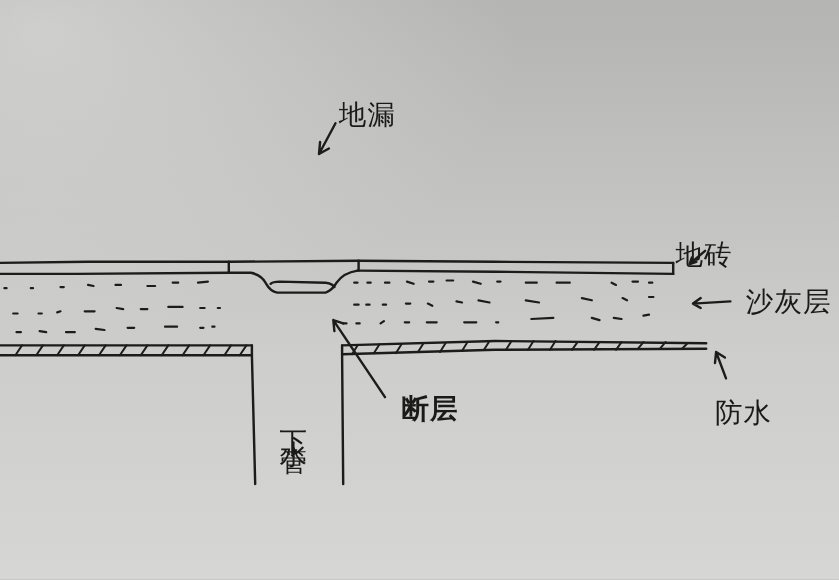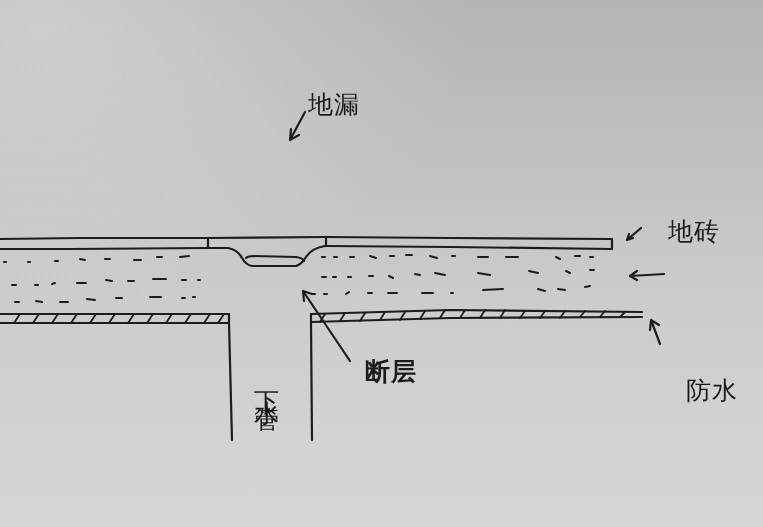--- a/index.html
+++ b/index.html
@@ -76,18 +76,19 @@
     <g stroke-width="2.2">
       <path d="M305 112 L290 140 M290 140 L291 129 M290 140 L299 135"></path>
       <path d="M641 228 L627 240 M627 240 L633 238 M627 240 L629 234"></path>
       <path d="M664 274 L630 276 M630 276 L637 271 M630 276 L637 280"></path>
       <path d="M660 344 L651 320 M651 320 L650 330 M651 320 L659 325"></path>
       <path d="M350 361 L303 291 M303 291 L304 301 M303 291 L312 294"></path>
     </g>
   </svg>
 
   <div class="label" style="left:308px; top:92px;">地漏</div>
-  <div class="label" style="left:668px; top:219px;">地砖</div>
-  <div class="label" style="left:650px; top:378px;margin-left:36px;">防水</div>
+  <div class="label" style="left:614px; top:219px;">地砖</div>
+  <div class="label" style="left:678px; top:262px;">沙灰层</div>
+  <div class="label" style="left:650px; top:363px;">防水</div>
   <div class="label" style="left:365px; top:359px;font-weight:bold;">断层</div>
   <div class="label vertical" style="left:254px; top:372px;">下水管</div>
 
 </div>
 
 </body></html>

